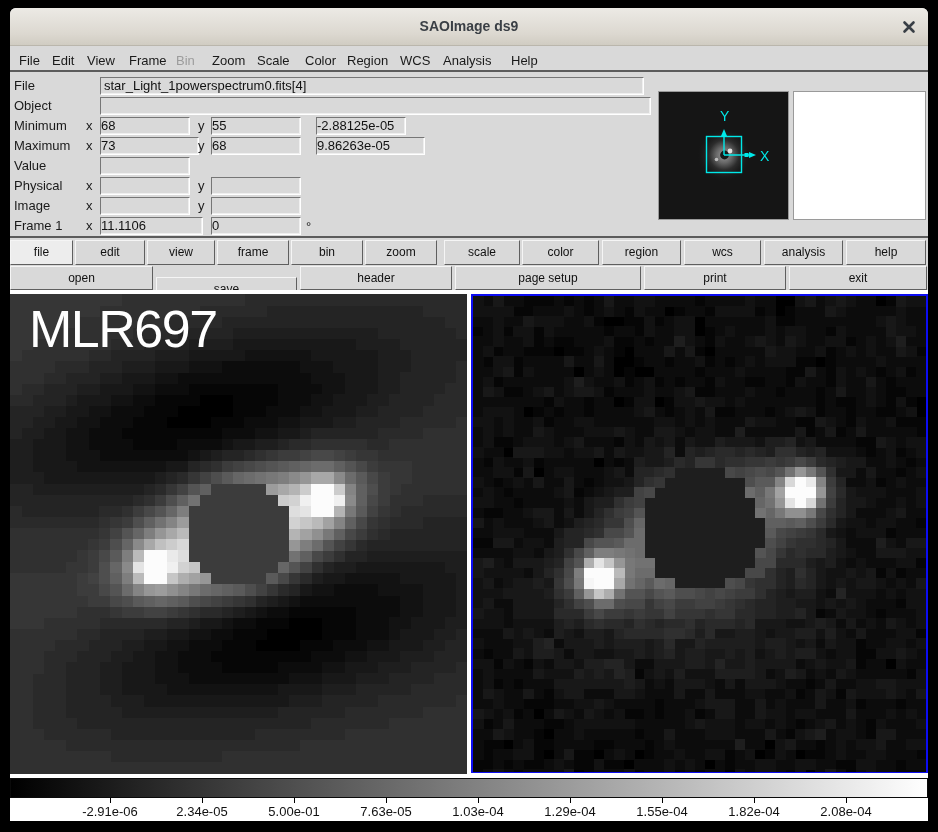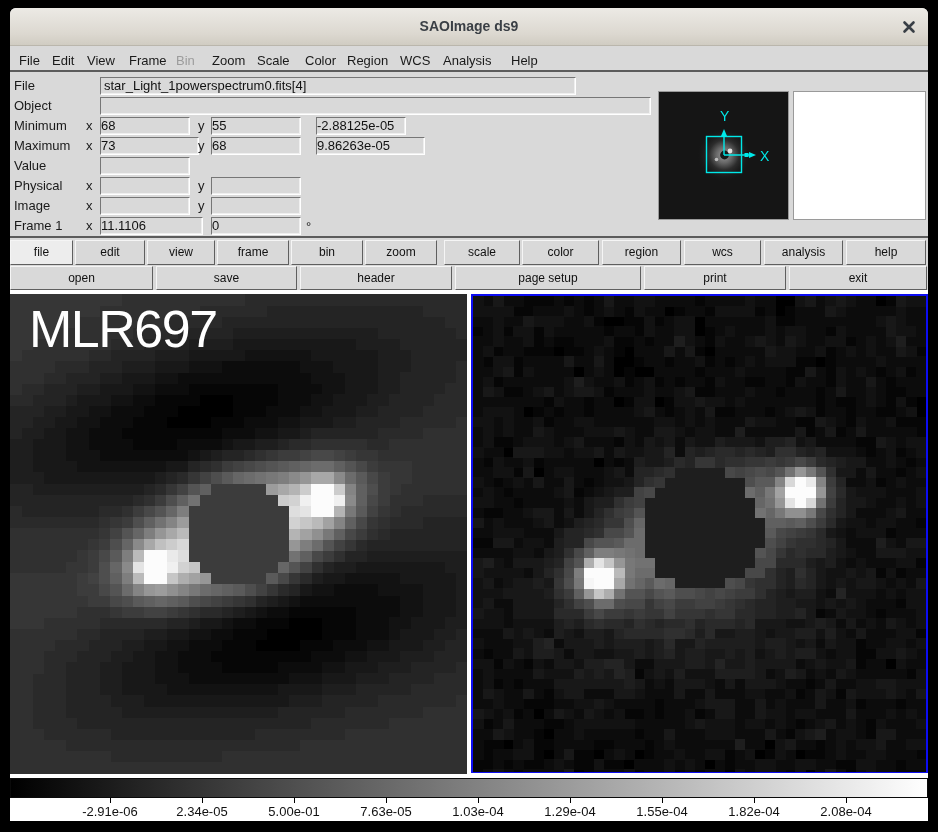--- a/index.html
+++ b/index.html
@@ -73,21 +73,21 @@
       </div>
   <div id="info">
         <span class="lab" style="left:4px;top:6px">File</span>
         <span class="lab" style="left:4px;top:26px">Object</span>
         <span class="lab" style="left:4px;top:46px">Minimum</span>
         <span class="lab" style="left:4px;top:66px">Maximum</span>
         <span class="lab" style="left:4px;top:86px">Value</span>
         <span class="lab" style="left:4px;top:106px">Physical</span>
         <span class="lab" style="left:4px;top:126px">Image</span>
         <span class="lab" style="left:4px;top:146px">Frame 1</span>
-        <div class="fld file" style="left:90px;top:5px;width:476px"><span>star_Light_1powerspectrum0.fits[4]</span></div>
+        <div class="fld file" style="left:90px;top:5px;width:544px"><span>star_Light_1powerspectrum0.fits[4]</span></div>
         <div class="fld file" style="left:90px;top:25px;width:551px"></div>
         <span class="lab" style="left:76px;top:46px">x</span>
         <div class="fld" style="left:90px;top:45px;width:90px"><span>68</span></div>
         <span class="lab" style="left:188px;top:46px">y</span>
         <div class="fld" style="left:201px;top:45px;width:90px"><span>55</span></div>
         <div class="fld" style="left:306px;top:45px;width:90px"><span>-2.88125e-05</span></div>
         <span class="lab" style="left:76px;top:66px">x</span>
         <div class="fld" style="left:90px;top:65px;width:99px"><span>73</span></div>
         <span class="lab" style="left:188px;top:66px">y</span>
         <div class="fld" style="left:201px;top:65px;width:90px"><span>68</span></div>
@@ -138,21 +138,21 @@
       <div class="btn" style="left:207px;top:232px;width:72px;height:25px">frame</div>
       <div class="btn" style="left:281px;top:232px;width:72px;height:25px">bin</div>
       <div class="btn" style="left:355px;top:232px;width:72px;height:25px">zoom</div>
       <div class="btn" style="left:434px;top:232px;width:76px;height:25px">scale</div>
       <div class="btn" style="left:512px;top:232px;width:77px;height:25px">color</div>
       <div class="btn" style="left:592px;top:232px;width:79px;height:25px">region</div>
       <div class="btn" style="left:674px;top:232px;width:77px;height:25px">wcs</div>
       <div class="btn" style="left:754px;top:232px;width:79px;height:25px">analysis</div>
       <div class="btn" style="left:836px;top:232px;width:80px;height:25px">help</div>
       <div class="btn" style="left:0px;top:258px;width:143px;height:24px">open</div>
-      <div class="btn" style="left:146px;top:258px;width:141px;height:24px">save</div>
+      <div class="btn" style="left:146px;top:269px;width:141px;height:24px">save</div>
       <div class="btn" style="left:445px;top:258px;width:186px;height:24px">page setup</div>
       <div class="btn" style="left:290px;top:258px;width:152px;height:24px">header</div>
       <div class="btn" style="left:779px;top:258px;width:138px;height:24px">exit</div>
       <div class="btn" style="left:634px;top:258px;width:142px;height:24px">print</div>
  </div>
  <div id="canvas"></div>
  <div id="limg">
   <svg width="457" height="480" viewBox="0 0 457 480" shape-rendering="crispEdges">
 <path fill="#000000" d="M189.6 100.4h33.9v11.6h-33.9zM167.2 111.5h56.1v11.6h-56.1zM156.1 122.7h45.0v11.6h-45.0zM278.8 323.4h33.9v11.6h-33.9zM256.4 334.5h56.1v11.6h-56.1zM245.3 345.7h45.0v11.6h-45.0z"></path>
 <path fill="#060606" d="M178.4 89.2h89.6v11.6h-89.6zM145.0 100.4h45.0v11.6h-45.0zM223.0 100.4h45.0v11.6h-45.0zM133.8 111.5h33.9v11.6h-33.9zM223.0 111.5h33.9v11.6h-33.9zM122.7 122.7h33.9v11.6h-33.9zM200.7 122.7h33.9v11.6h-33.9zM111.5 133.8h100.8v11.6h-100.8zM122.7 145.0h45.0v11.6h-45.0zM278.8 312.2h67.3v11.6h-67.3zM245.3 323.4h33.9v11.6h-33.9zM312.2 323.4h33.9v11.6h-33.9zM223.0 334.5h33.9v11.6h-33.9zM312.2 334.5h33.9v11.6h-33.9zM211.8 345.7h33.9v11.6h-33.9zM289.9 345.7h33.9v11.6h-33.9zM200.7 356.8h100.8v11.6h-100.8zM211.8 367.9h56.1v11.6h-56.1z"></path>

